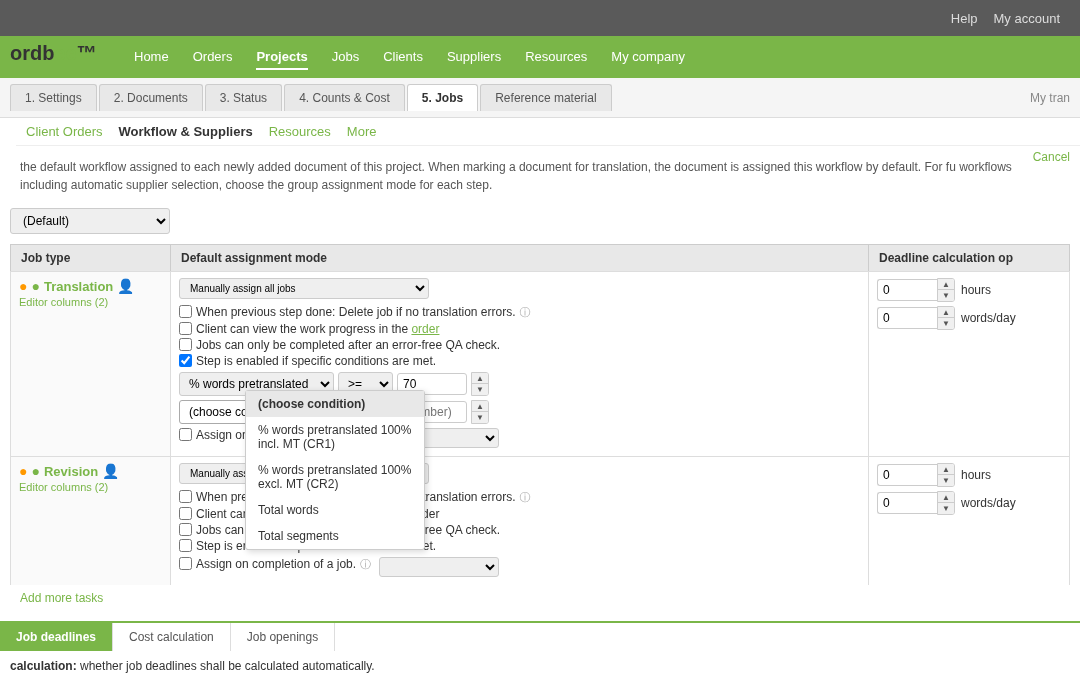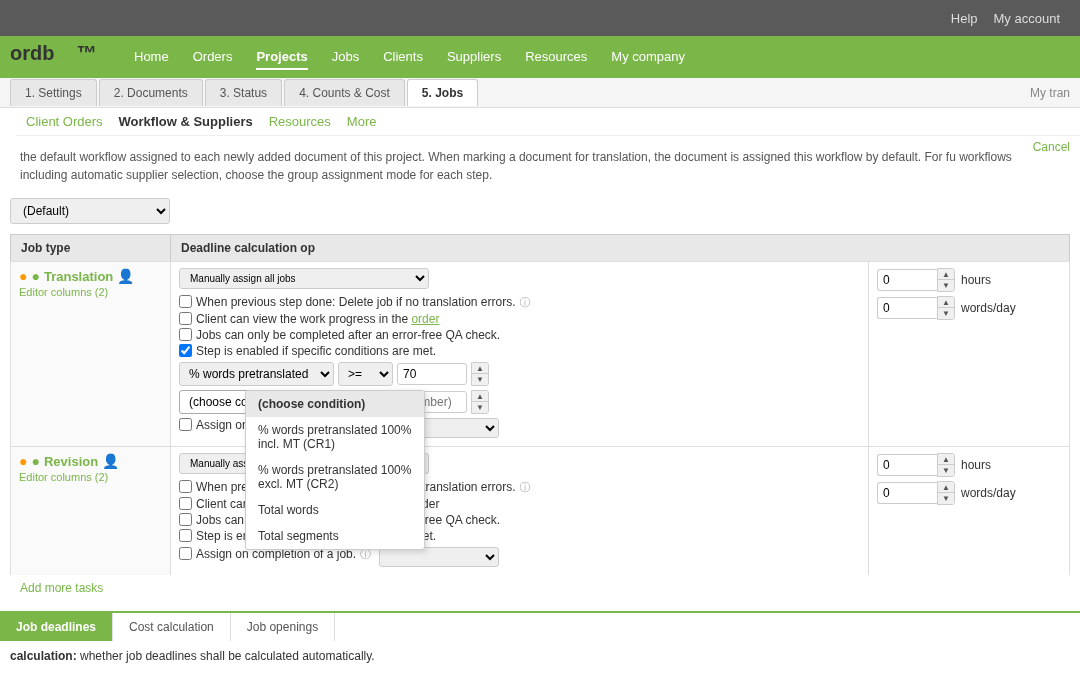--- a/index.html
+++ b/index.html
@@ -38,21 +38,21 @@
       font-weight: bold;
     }
 
     
     .tab-bar {
       background: #f5f5f5;
       border-bottom: 1px solid #ddd;
       display: flex;
       align-items: center;
       padding: 0 10px;
-      height: 30px;
+      height: 40px;
     }
     .tab-item {
       padding: 6px 14px;
       font-size: 12px;
       color: #555;
       cursor: pointer;
       border: 1px solid #ccc;
       border-bottom: none;
       background: #e8e8e8;
       margin-right: 2px;
@@ -342,20 +342,21 @@
   <div class="nav-item">Resources</div>
   <div class="nav-item">My company</div>
 </div>
 
 <div class="tab-bar">
   <div class="tab-item">1. Settings</div>
   <div class="tab-item">2. Documents</div>
   <div class="tab-item">3. Status</div>
   <div class="tab-item">4. Counts &amp; Cost</div>
   <div class="tab-item active">5. Jobs</div>
+  <div class="tab-item">Reference material</div>
   <div class="tab-bar-right">My tran</div>
 </div>
 
 <div class="sub-nav">
   <div class="sub-item">Client Orders</div>
   <div class="sub-item active">Workflow &amp; Suppliers</div>
   <div class="sub-item">Resources</div>
   <div class="sub-item">More</div>
 </div>
 
@@ -367,20 +368,21 @@
 <div class="content-area">
 
   <div class="default-dropdown">
     <select>
       <option>(Default)</option>
     </select>
   </div>
 
   <div class="header-row">
     <div class="header-col header-col-1">Job type</div>
+    <div class="header-col header-col-2">Default assignment mode</div>
     <div class="header-col header-col-3">Deadline calculation op</div>
   </div>
 
   <div class="data-row">
     <div class="data-col data-col-1">
       <div class="job-type-header">
         <span class="dot-orange">●</span>
         <span class="dot-green">●</span>
         <span class="job-name">Translation</span>
         <span class="person-icon">👤</span>

